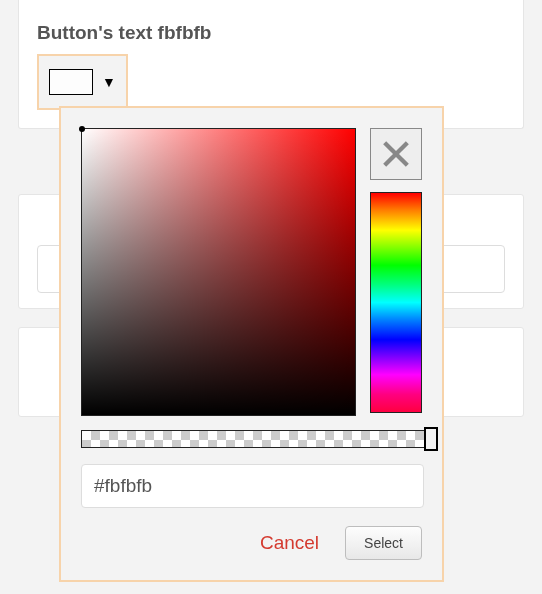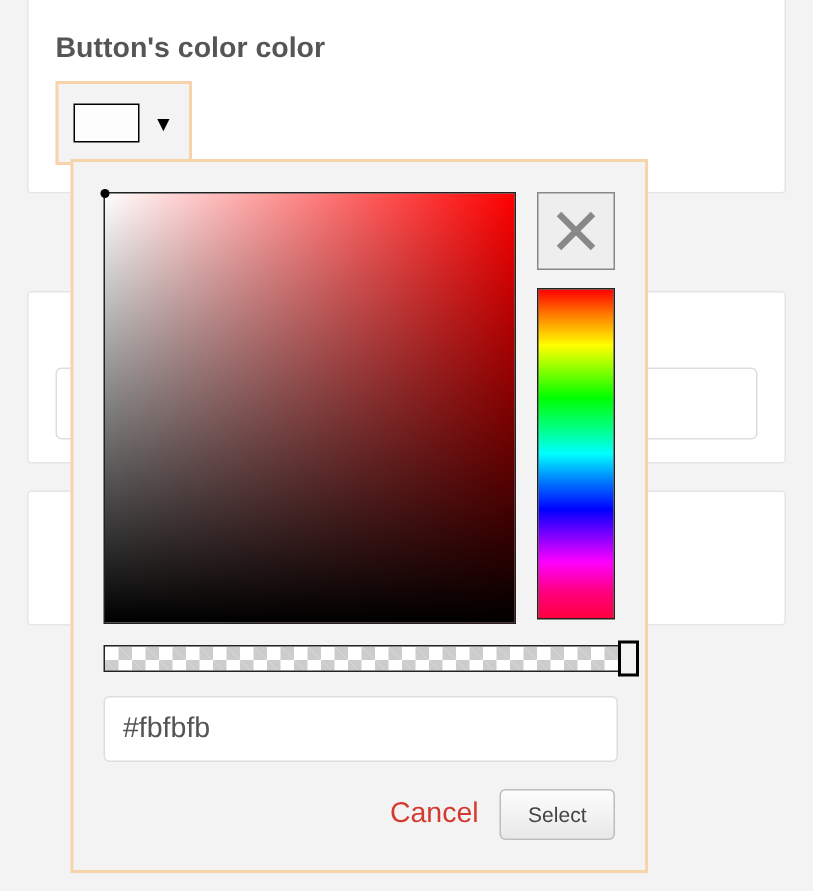--- a/index.html
+++ b/index.html
@@ -49,21 +49,21 @@
       background: #fdfdfd;
     }
     .caret {
       font-size: 14px;
       color: #000;
       line-height: 1;
     }
     
     .color-picker {
       position: absolute;
-      left: 47px;
+      left: 59px;
       top: 106px;
       width: 385px;
       background: #f3f3f3;
       border: 2px solid #f7d3aa;
       padding: 20px;
     }
     .picker-top-row {
       display: flex;
       gap: 14px;
       align-items: flex-start;
@@ -151,21 +151,21 @@
       color: #555;
       border: 1px solid #ddd;
       border-radius: 4px;
       background: #fff;
       font-family: inherit;
     }
     .picker-actions {
       display: flex;
       justify-content: flex-end;
       align-items: center;
-      gap: 14px;
+      gap: 26px;
       margin-top: 18px;
     }
     .cancel-link {
       color: #d43a2f;
       font-size: 19px;
       cursor: pointer;
       background: none;
       border: none;
       font-family: inherit;
     }
@@ -192,21 +192,21 @@
       padding-top: 50px;
     }
     .section-bottom {
       height: 90px;
     }
   </style>
 </head>
 <body>
 
 <div class="form-section top-section">
-  <label class="field-label">Button's color color</label>
+  <label class="field-label">Button's text fbfbfb</label>
   <div class="color-swatch-trigger">
     <span class="color-swatch-box" style="background:#fdfdfd"></span>
     <span class="caret">▼</span>
   </div>
 </div>
 
 <div class="form-section section-lower">
   <div class="input-stub"></div>
 </div>
 

